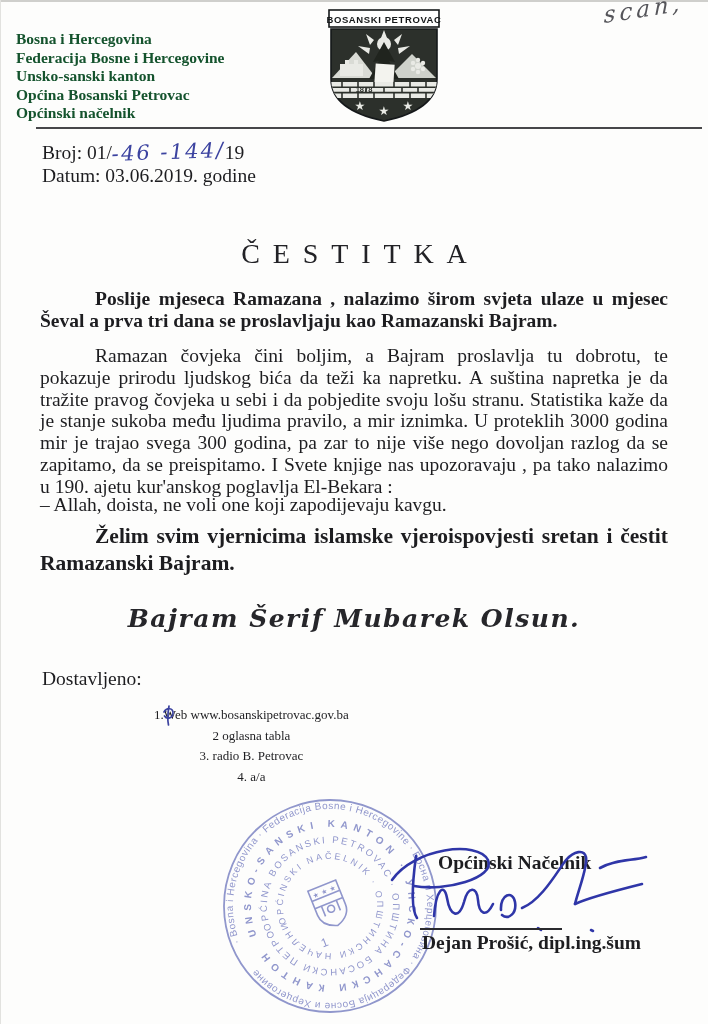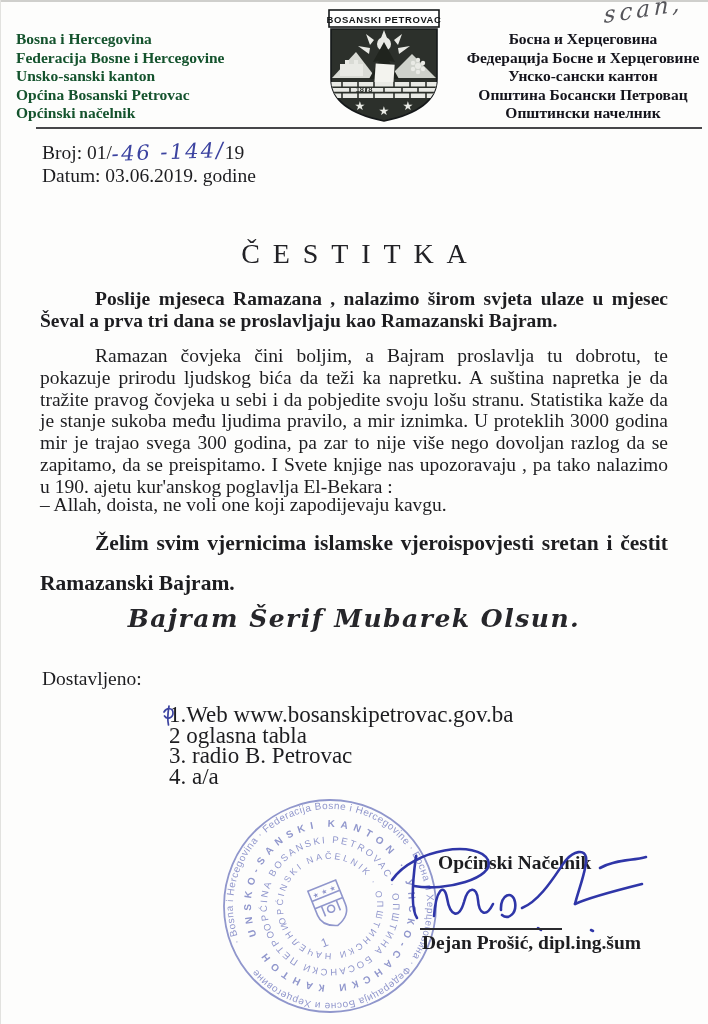--- a/index.html
+++ b/index.html
@@ -42,30 +42,30 @@
     position:absolute; left:0; top:238px; width:708px; text-align:center;
     font-size:28px; letter-spacing:0.46em; padding-left:0.46em; box-sizing:border-box;
     color:#222226;
   }
 
   .para { position:absolute; left:40px; width:628px; text-align:justify;
           font-size:19.5px; line-height:21.8px; }
   .p1 { top:288px; font-weight:bold; text-indent:55px; }
   .p2 { top:345px; text-indent:55px; }
   .quote { position:absolute; left:40px; top:494px; font-size:19.5px; }
-  .wish { top:523px; font-weight:bold; font-size:21.5px; line-height:40px; text-indent:55px; }
+  .wish { top:523px; font-weight:bold; font-size:21.5px; line-height:27px; text-indent:55px; }
 
   .script-line {
     position:absolute; left:0; top:604px; width:708px; text-align:center;
     font-family:"DejaVu Serif", serif; font-style:italic; font-weight:bold;
     font-size:25px; letter-spacing:1.5px; color:#26262a;
   }
 
   .dostavljeno { position:absolute; left:42px; top:668px; font-size:19.5px; }
-  .dist-list { position:absolute; left:169px; top:705px; font-size:23px; line-height:20.6px; }
+  .dist-list { position:absolute; left:154px; top:705px; font-size:13px; line-height:20.6px;text-align:center; }
 
   .pen-mark-1 { position:absolute; left:161px; top:704px; width:16px; height:24px; }
 
   .stamp {
     position:absolute; left:220px; top:796px; width:220px; height:220px;
     transform:rotate(-22deg); opacity:0.88;
   }
 
   .sig-scrawl { position:absolute; left:386px; top:836px; width:272px; height:104px; }
   .sig-role { position:absolute; left:438px; top:852px; font-weight:bold; font-size:19.5px; }
@@ -153,27 +153,20 @@
       </g>
 
       <g fill="#e9eae5" font-size="12" text-anchor="middle" font-family="DejaVu Sans, sans-serif">
         <text x="38" y="102">★</text>
         <text x="62" y="107">★</text>
         <text x="86" y="102">★</text>
       </g>
     </g>
   </svg>
 
-  <div class="header-right">
-    <div>Босна и Херцеговина</div>
-    <div>Федерација Босне и Херцеговине</div>
-    <div>Унско-сански кантон</div>
-    <div>Општина Босански Петровац</div>
-    <div>Општински начелник</div>
-  </div>
 
   <div class="top-note">scan,</div>
 
   <div class="rule"></div>
 
   <div class="meta">
     <div><span>Broj: 01/</span><span class="pen-ink">-46 -144/</span><span>19</span></div>
     <div>Datum: 03.06.2019. godine</div>
   </div>
 

